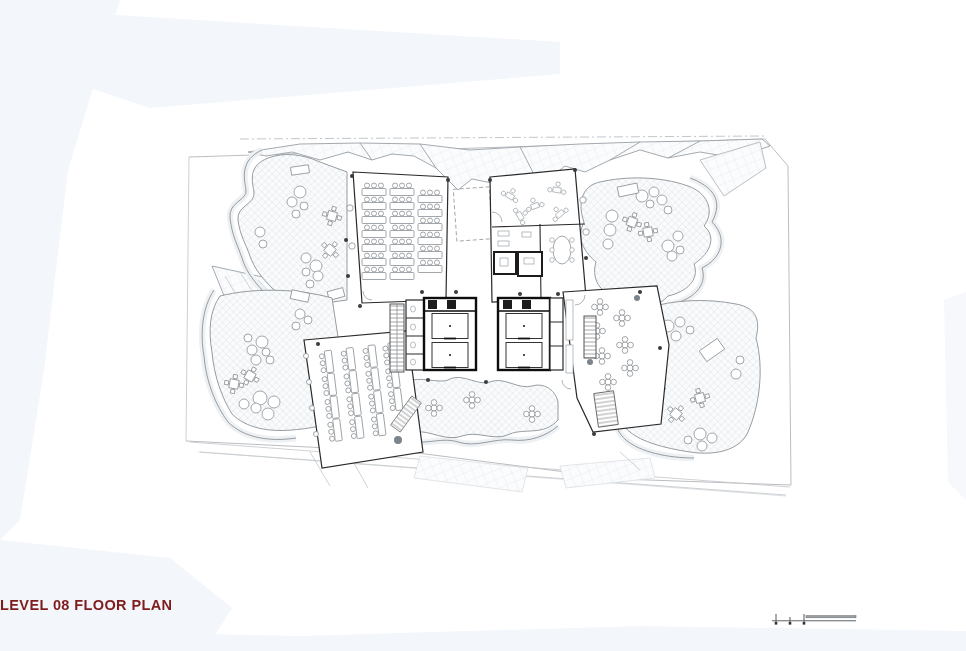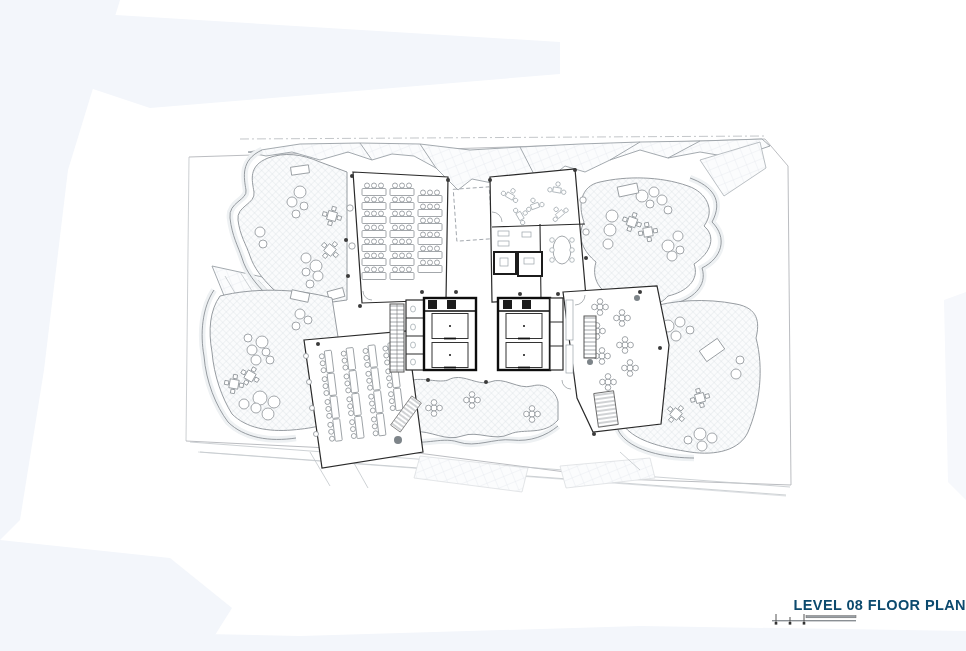--- a/index.html
+++ b/index.html
@@ -4,22 +4,22 @@
 <style>
   html,body{margin:0;padding:0;}
   body{
     width:966px;height:651px;overflow:hidden;position:relative;
     background:#ffffff;
     font-family:"Liberation Sans", sans-serif;
   }
   .stage{position:absolute;inset:0;}
   .title{
     position:absolute;top:597px;left:0;width:966px;
-    text-align:right;
-    font-size:14.5px;font-weight:bold;letter-spacing:.4px;color:#0c4a6e;
+    text-align:left;
+    font-size:14.5px;font-weight:bold;letter-spacing:.4px;color:#7f1d1d;
   }
   
   .fr{fill:#ffffff;stroke:#8b9196;stroke-width:.8;}
   .frl{fill:#ffffff;stroke:#9aa3a9;stroke-width:.7;}
   .wall{fill:#ffffff;stroke:#2a2a2a;stroke-width:1.2;}
   .walln{fill:none;stroke:#2a2a2a;stroke-width:1.1;}
   .thick{fill:#ffffff;stroke:#0d0d0d;stroke-width:2.4;}
   .lt{fill:none;stroke:#9aa0a6;stroke-width:.9;}
   .ctx{fill:none;stroke:#c2c6ca;stroke-width:.8;}
   .dot{fill:#3a3a3a;stroke:none;}

